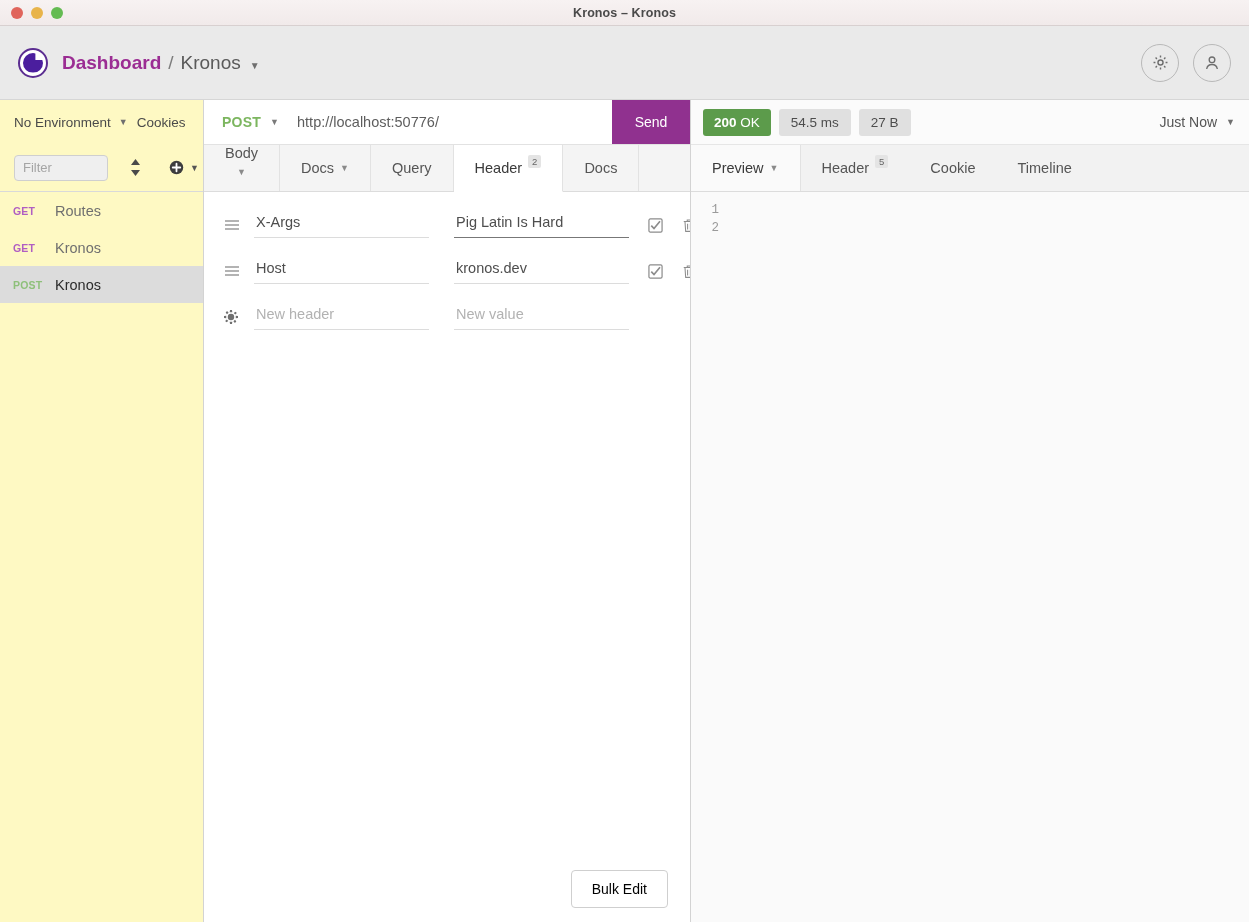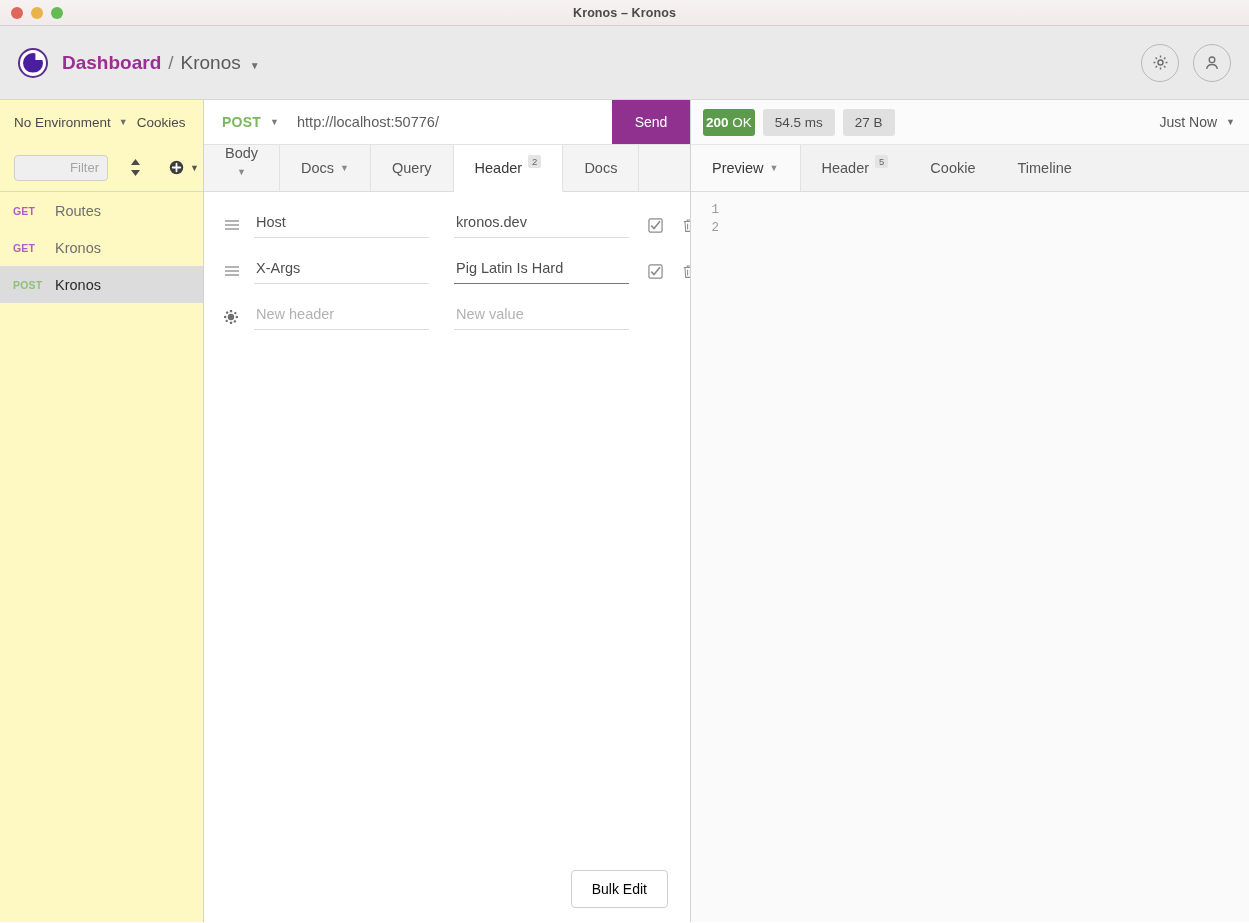--- a/index.html
+++ b/index.html
@@ -85,21 +85,20 @@
     height: 48px; display: flex; align-items: center;
     padding: 0 14px; gap: 0;
     border-bottom: 1px solid #d9d9d9;
   }
   .filter-input {
     width: 94px; height: 26px;
     border: 1px solid #cfcfcf; border-radius: 4px;
     background: #efefef;
     font-size: 13px; color: #555; padding: 0 8px;
     font-family: "Liberation Sans", sans-serif;
-    text-align: right;
   }
   .filter-input::placeholder { color: #a5a5a5; }
   .sort-btn { margin-left: 22px; color: #4a4a4a; display:flex; }
   .add-btn  { margin-left: 28px; display: flex; align-items: center; gap: 6px; color: #3d3d3d; }
   .add-caret { font-size: 9px; color: #555; }
 
   .req-list { flex: 1; overflow: hidden; }
   .req-item {
     height: 37px; display: flex; align-items: center;
     padding: 0 0 0 13px;
@@ -186,21 +185,21 @@
   
   .response { flex: 1; background: #fafafa; display: flex; flex-direction: column; }
   .resp-status {
     height: 45px; display: flex; align-items: center;
     padding: 0 14px 0 12px; gap: 8px;
     border-bottom: 1px solid #e6e6e6;
     background: #fbfbfb;
   }
   .pill-ok {
     background: #5c9b4b; color: #fff; font-size: 13.5px;
-    padding: 6px 3px; border-radius: 3px;
+    padding: 6px 11px; border-radius: 3px;
   }
   .pill-ok b { font-weight: bold; }
   .pill-ok span { font-weight: normal; }
   .pill-gray {
     background: #e0e0e0; color: #4d4d4d; font-size: 13.5px;
     padding: 6px 12px; border-radius: 3px;
   }
   .just-now { margin-left: auto; font-size: 14px; color: #545454; display: flex; align-items: center; gap: 9px; }
   .just-now .c { font-size: 9px; color: #6f6f6f; }
 
@@ -325,20 +324,43 @@
       <div class="tab active">
         <span>Header</span>
         <span class="tab-badge">2</span>
       </div>
       <div class="tab">
         <span>Docs</span>
       </div>
     </div>
 
     <div class="headers-body">
+
+      <div class="hrow">
+        <span class="hdrag">
+          <svg width="16" height="12" viewBox="0 0 16 12" stroke="currentColor" stroke-width="1.6">
+            <path d="M1 2h14M1 6h14M1 10h14"></path>
+          </svg>
+        </span>
+        <span class="hkey"><input class="fld" value="X-Args" style=""></span>
+        <span class="hval"><input class="fld focused" value="Pig Latin Is Hard" style=""></span>
+        <span class="hactions">
+          <span>
+            <svg width="15" height="15" viewBox="0 0 16 16" fill="none" stroke="currentColor" stroke-width="1.3">
+              <rect x="1" y="1" width="14" height="14" rx="1.5"></rect>
+              <path d="M3.5 8.2 L6.4 11.2 L12.8 3.4" stroke-width="1.8"></path>
+            </svg>
+          </span>
+          <span>
+            <svg width="14" height="15" viewBox="0 0 16 17" fill="none" stroke="currentColor" stroke-width="1.2">
+              <path d="M2 4h12M6 4V2.2h4V4M3.4 4l.8 11.2h7.6L12.6 4M6.4 6.6v6.4M9.6 6.6v6.4"></path>
+            </svg>
+          </span>
+        </span>
+      </div>
 
       <div class="hrow">
         <span class="hdrag">
           <svg width="16" height="12" viewBox="0 0 16 12" stroke="currentColor" stroke-width="1.6">
             <path d="M1 2h14M1 6h14M1 10h14"></path>
           </svg>
         </span>
         <span class="hkey"><input class="fld" value="Host" style=""></span>
         <span class="hval"><input class="fld" value="kronos.dev" style=""></span>
         <span class="hactions">
@@ -351,43 +373,20 @@
           <span>
             <svg width="14" height="15" viewBox="0 0 16 17" fill="none" stroke="currentColor" stroke-width="1.2">
               <path d="M2 4h12M6 4V2.2h4V4M3.4 4l.8 11.2h7.6L12.6 4M6.4 6.6v6.4M9.6 6.6v6.4"></path>
             </svg>
           </span>
         </span>
       </div>
 
       <div class="hrow">
         <span class="hdrag">
-          <svg width="16" height="12" viewBox="0 0 16 12" stroke="currentColor" stroke-width="1.6">
-            <path d="M1 2h14M1 6h14M1 10h14"></path>
-          </svg>
-        </span>
-        <span class="hkey"><input class="fld" value="X-Args" style=""></span>
-        <span class="hval"><input class="fld focused" value="Pig Latin Is Hard" style=""></span>
-        <span class="hactions">
-          <span>
-            <svg width="15" height="15" viewBox="0 0 16 16" fill="none" stroke="currentColor" stroke-width="1.3">
-              <rect x="1" y="1" width="14" height="14" rx="1.5"></rect>
-              <path d="M3.5 8.2 L6.4 11.2 L12.8 3.4" stroke-width="1.8"></path>
-            </svg>
-          </span>
-          <span>
-            <svg width="14" height="15" viewBox="0 0 16 17" fill="none" stroke="currentColor" stroke-width="1.2">
-              <path d="M2 4h12M6 4V2.2h4V4M3.4 4l.8 11.2h7.6L12.6 4M6.4 6.6v6.4M9.6 6.6v6.4"></path>
-            </svg>
-          </span>
-        </span>
-      </div>
-
-      <div class="hrow">
-        <span class="hdrag">
           <svg width="14" height="14" viewBox="0 0 20 20" fill="#6f6f6f">
             <circle cx="10" cy="10" r="4.6"></circle>
             <path d="M8.6 0h2.8l.5 3.2h-3.8zM8.6 20h2.8l.5-3.2h-3.8zM0 8.6v2.8l3.2.5v-3.8zM20 8.6v2.8l-3.2.5v-3.8zM2.4 3.6l2-2 2.2 2.4-2.4 2.2zM17.6 16.4l-2 2-2.2-2.4 2.4-2.2zM16.4 2.4l2 2-2.4 2.2-2.2-2.4zM3.6 17.6l-2-2 2.4-2.2 2.2 2.4z"></path>
           </svg>
         </span>
         <span class="hkey"><input class="fld" placeholder="New header" style=""></span>
         <span class="hval"><input class="fld" placeholder="New value" style=""></span>
       </div>
 
       <div class="bulk-wrap">

